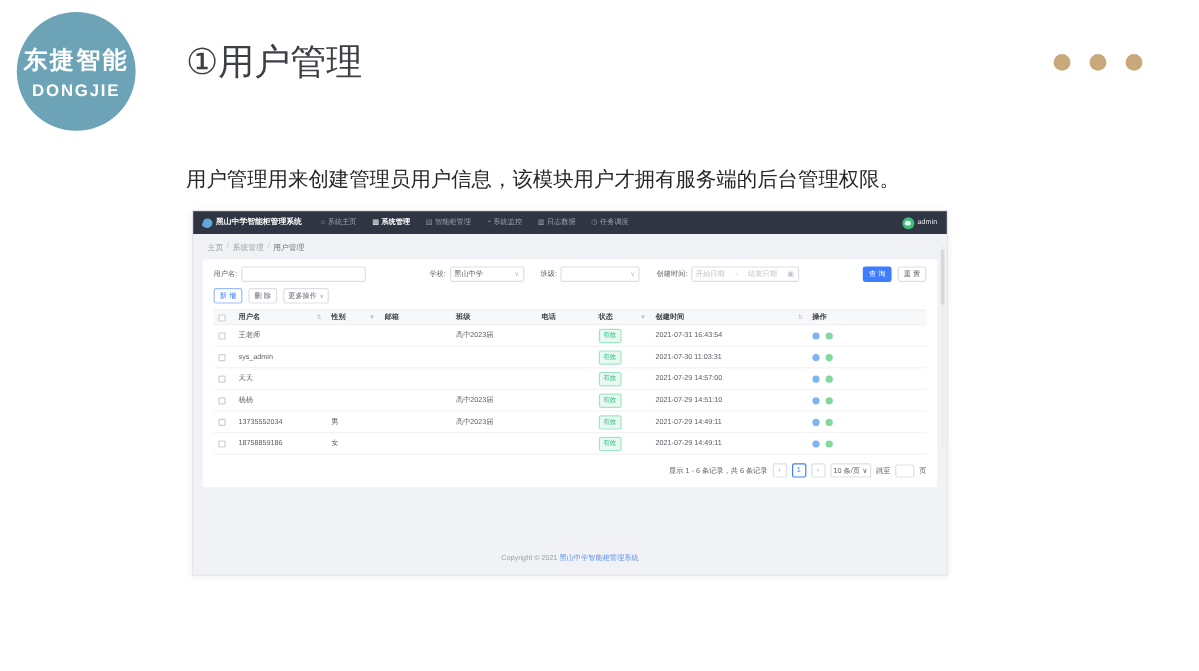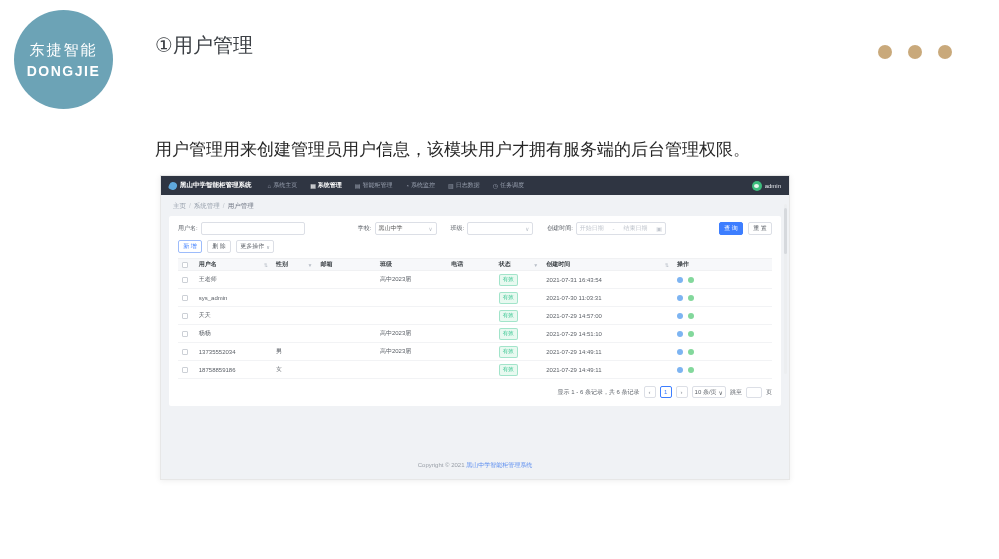--- a/index.html
+++ b/index.html
@@ -3,24 +3,24 @@
 <meta charset="utf-8">
 <style>
   * { margin:0; padding:0; box-sizing:border-box; }
   html,body { width:999px; height:559px; background:#ffffff; overflow:hidden;
     font-family:"Liberation Sans","DejaVu Sans",sans-serif; }
 
   
   .logo-circle { position:absolute; left:14px; top:10px; width:99px; height:99px;
     border-radius:50%; background:#6CA3B6; color:#fff; display:flex; flex-direction:column;
     align-items:center; justify-content:center; gap:3px; }
-  .logo-line1 { font-size:15px; font-weight:normal; letter-spacing:2px; }
+  .logo-line1 { font-size:20px; font-weight:bold; letter-spacing:2px; }
   .logo-line2 { font-size:14px; font-weight:bold; letter-spacing:1.5px; }
 
-  .page-title { position:absolute; left:155px; top:32px; font-size:20px; color:#3c4045; font-weight:500; }
+  .page-title { position:absolute; left:155px; top:32px; font-size:30px; color:#3c4045; font-weight:500; }
 
   .dots { position:absolute; top:45px; right:47px; display:flex; gap:16px; }
   .dot { width:14px; height:14px; border-radius:50%; background:#C9A97B; }
 
   .description { position:absolute; left:155px; top:138px; font-size:17px; color:#262626; }
 
   
   .shot { position:absolute; left:160px; top:175px; width:630px; height:305px;
     background:#f0f2f5; border:1px solid #e7e7e7; box-shadow:0 1px 6px rgba(0,0,0,.07); }
 

